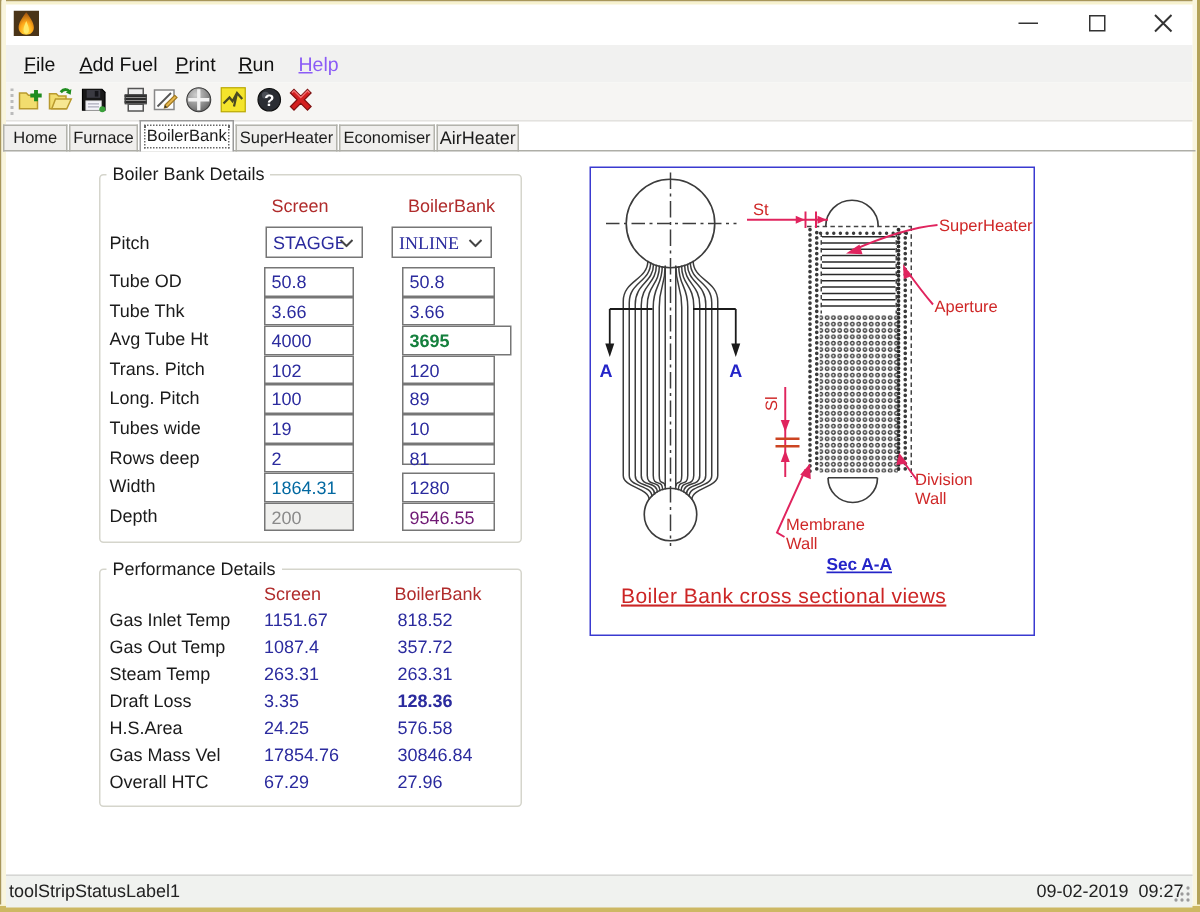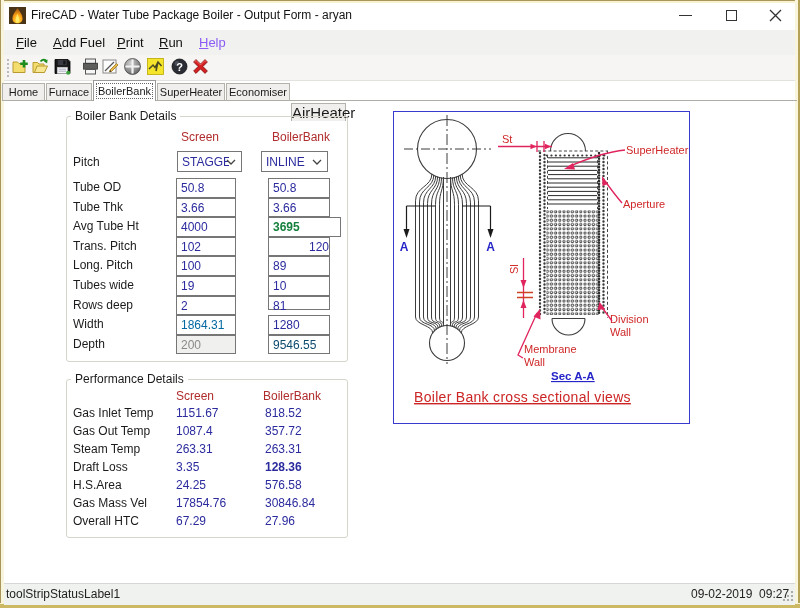--- a/index.html
+++ b/index.html
@@ -27,21 +27,20 @@
             <stop offset="0" stop-color="#ffe84a"></stop>
             <stop offset="0.45" stop-color="#ffa718"></stop>
             <stop offset="0.85" stop-color="#a85a10"></stop>
             <stop offset="1" stop-color="#5a3410"></stop>
           </radialGradient>
         </defs>
         <rect width="17" height="17" fill="#4a3418"></rect>
         <path d="M8.5 1 C 11 4.8 13.6 7.8 13.6 11.4 C 13.6 14.5 11.3 16.2 8.5 16.2 C 5.7 16.2 3.4 14.5 3.4 11.4 C 3.4 7.8 6 4.8 8.5 1 Z" fill="url(#fg)"></path>
         <path d="M8.5 7 C 9.5 9.5 10.3 11 10.3 12.8 C 10.3 14.5 9.4 15.4 8.5 15.4 C 7.6 15.4 6.7 14.5 6.7 12.8 C 6.7 11 7.5 9.5 8.5 7 Z" fill="#ffe96a"></path>
       </svg></div>
-  <div style="position:absolute;left:31px;top:8px;font-size:12px;color:#141414;">FireCAD - Water Tube Package Boiler - Output Form - aryan</div>
   <div style="position:absolute;left:679px;top:15px;width:13px;height:1px;background:#333;"></div>
   <div style="position:absolute;left:726px;top:10px;width:11px;height:11px;border:1.3px solid #333;"></div>
   <svg style="position:absolute;left:769px;top:9px;" width="13" height="13" viewBox="0 0 13 13">
       <path d="M1 1 L12 12 M12 1 L1 12" stroke="#333" stroke-width="1.3"></path>
     </svg>
 
   <div style="position:absolute;left:4px;top:30px;width:791px;height:25px;background:#f1f1f0;"></div>
   <div style="position:absolute;left:16px;top:35px;font-size:13px;color:#111;"><u>F</u>ile</div>
   <div style="position:absolute;left:53px;top:35px;font-size:13px;color:#111;"><u>A</u>dd Fuel</div>
   <div style="position:absolute;left:117px;top:35px;font-size:13px;color:#111;"><u>P</u>rint</div>
@@ -104,60 +103,60 @@
         <path d="M2.6 5 L5 2.6 L9.5 7.1 L14 2.6 L16.4 5 L11.9 9.5 L16.4 14 L14 16.4 L9.5 11.9 L5 16.4 L2.6 14 L7.1 9.5 Z" fill="#d42020" stroke="#7e1010" stroke-width="0.8"></path>
         <path d="M3.6 4.9 L5 3.5 L9.5 8 L14 3.5 L15.4 4.9" stroke="#f07070" stroke-width="0.9" fill="none"></path>
       </svg></div>
 
   <div style="position:absolute;left:2px;top:100px;width:795px;height:1px;background:#aeaea7;z-index:1;"></div>
   <div style="position:absolute;left:2px;top:83px;width:43px;height:18px;background:#f0efed;border:1px solid #b3b3ac;border-bottom:none;text-align:center;line-height:17px;font-size:11px;color:#1b1b1b;">Home</div>
     <div style="position:absolute;left:46px;top:83px;width:46px;height:18px;background:#f0efed;border:1px solid #b3b3ac;border-bottom:none;text-align:center;line-height:17px;font-size:11px;color:#1b1b1b;">Furnace</div>
     <div style="position:absolute;left:93px;top:80px;width:63px;height:21px;background:#fff;border:1px solid #9a9a9a;border-bottom:none;z-index:3;text-align:center;line-height:20px;font-size:11px;color:#1b1b1b;"><div style="position:absolute;inset:2px 2px 2px 2px;border:1px dotted #666;"></div>BoilerBank</div>
     <div style="position:absolute;left:157px;top:83px;width:68px;height:18px;background:#f0efed;border:1px solid #b3b3ac;border-bottom:none;text-align:center;line-height:17px;font-size:11px;color:#1b1b1b;">SuperHeater</div>
     <div style="position:absolute;left:226px;top:83px;width:64px;height:18px;background:#f0efed;border:1px solid #b3b3ac;border-bottom:none;text-align:center;line-height:17px;font-size:11px;color:#1b1b1b;">Economiser</div>
-    <div style="position:absolute;left:291px;top:83px;width:55px;height:18px;background:#f0efed;border:1px solid #b3b3ac;border-bottom:none;text-align:center;line-height:17px;font-size:15px;color:#1b1b1b;margin-top:20px;">AirHeater</div>
+    <div style="position:absolute;left:291px;top:83px;width:55px;height:18px;background:#f0efed;border:1px solid #b3b3ac;border-bottom:none;text-align:center;line-height:17px;font-size:12px;color:#1b1b1b;">AirHeater</div>
 
   <div class="grp" style="left:66px;top:116px;width:282px;height:246px;"></div>
   <div class="gt" style="left:71px;top:109px;">Boiler Bank Details</div>
   <div class="hdr" style="left:181px;top:130px;">Screen</div>
   <div class="hdr" style="left:272px;top:130px;">BoilerBank</div>
   <div class="lab" style="top:155px;">Pitch</div>
   <div class="fld" style="left:177px;top:151px;width:65px;height:21px;background:#fff;color:#2b2b9e;padding-top:3px;overflow:hidden;white-space:nowrap;"><span style="display:inline-block;width:47px;overflow:hidden;">STAGGERED</span><svg width="10" height="6" viewBox="0 0 10 6" style="position:absolute;right:5px;top:7px;">
         <path d="M1 1 L5 5 L9 1" stroke="#444" stroke-width="1.3" fill="none"></path>
       </svg></div>
-  <div class="fld" style="left:261px;top:151px;width:67px;height:21px;background:#fff;color:#2b2b9e;padding-top:3px;">INLINE<svg width="10" height="6" viewBox="0 0 10 6" style="position:absolute;right:5px;top:7px;">
+  <div class="fld" style="left:261px;top:151px;width:67px;height:21px;background:#fff;color:#2b2b9e;padding-top:3px;font-family:Liberation Serif, serif;">INLINE<svg width="10" height="6" viewBox="0 0 10 6" style="position:absolute;right:5px;top:7px;">
         <path d="M1 1 L5 5 L9 1" stroke="#444" stroke-width="1.3" fill="none"></path>
       </svg></div>
   <div class="lab" style="top:180px;">Tube OD</div>
     <div class="fld" style="left:176px;top:178px;width:60px;height:20px;background:#fff;color:#2b2b9e;">50.8</div>
     <div class="fld" style="left:268px;top:178px;width:62px;height:20px;background:#fff;color:#2b2b9e;">50.8</div>
     <div class="lab" style="top:200px;">Tube Thk</div>
     <div class="fld" style="left:176px;top:198px;width:60px;height:19px;background:#fff;color:#2b2b9e;">3.66</div>
     <div class="fld" style="left:268px;top:198px;width:62px;height:19px;background:#fff;color:#2b2b9e;">3.66</div>
     <div class="lab" style="top:219px;">Avg Tube Ht</div>
     <div class="fld" style="left:176px;top:217px;width:60px;height:20px;background:#fff;color:#2b2b9e;">4000</div>
     <div class="fld" style="left:268px;top:217px;width:73px;height:20px;background:#fff;color:#15803d;font-weight:bold;">3695</div>
     <div class="lab" style="top:239px;">Trans. Pitch</div>
     <div class="fld" style="left:176px;top:237px;width:60px;height:19px;background:#fff;color:#2b2b9e;">102</div>
-    <div class="fld" style="left:268px;top:237px;width:62px;height:19px;background:#fff;color:#2b2b9e;text-align:right;">120</div>
+    <div class="fld" style="left:268px;top:237px;width:62px;height:19px;background:#fff;color:#2b2b9e;">120</div>
     <div class="lab" style="top:258px;">Long. Pitch</div>
     <div class="fld" style="left:176px;top:256px;width:60px;height:20px;background:#fff;color:#2b2b9e;">100</div>
     <div class="fld" style="left:268px;top:256px;width:62px;height:20px;background:#fff;color:#2b2b9e;">89</div>
     <div class="lab" style="top:278px;">Tubes wide</div>
     <div class="fld" style="left:176px;top:276px;width:60px;height:20px;background:#fff;color:#2b2b9e;">19</div>
     <div class="fld" style="left:268px;top:276px;width:62px;height:20px;background:#fff;color:#2b2b9e;">10</div>
     <div class="lab" style="top:298px;">Rows deep</div>
     <div class="fld" style="left:176px;top:296px;width:60px;height:19px;background:#fff;color:#2b2b9e;">2</div>
     <div class="fld" style="left:268px;top:296px;width:62px;height:14px;background:#fff;color:#2b2b9e;">81</div>
     <div class="lab" style="top:317px;">Width</div>
     <div class="fld" style="left:176px;top:315px;width:60px;height:20px;background:#fff;color:#0369a1;">1864.31</div>
     <div class="fld" style="left:268px;top:315px;width:62px;height:20px;background:#fff;color:#2b2b9e;">1280</div>
     <div class="lab" style="top:337px;">Depth</div>
     <div class="fld" style="left:176px;top:335px;width:60px;height:19px;background:#f0f0ee;color:#8a8a8a;">200</div>
-    <div class="fld" style="left:268px;top:335px;width:62px;height:19px;background:#fff;color:#0c4a6e;">9546.55</div>
+    <div class="fld" style="left:268px;top:335px;width:62px;height:19px;background:#fff;color:#701a75;">9546.55</div>
 
   <div class="grp" style="left:66px;top:379px;width:282px;height:159px;"></div>
   <div class="gt" style="left:71px;top:372px;">Performance Details</div>
   <div class="hdr" style="left:176px;top:389px;">Screen</div>
   <div class="hdr" style="left:263px;top:389px;">BoilerBank</div>
   <div class="lab" style="top:406px;">Gas Inlet Temp</div>
     <div class="val" style="left:176px;top:406px;">1151.67</div>
     <div class="val" style="left:265px;top:406px;">818.52</div>
     <div class="lab" style="top:424px;">Gas Out Temp</div>
     <div class="val" style="left:176px;top:424px;">1087.4</div>

